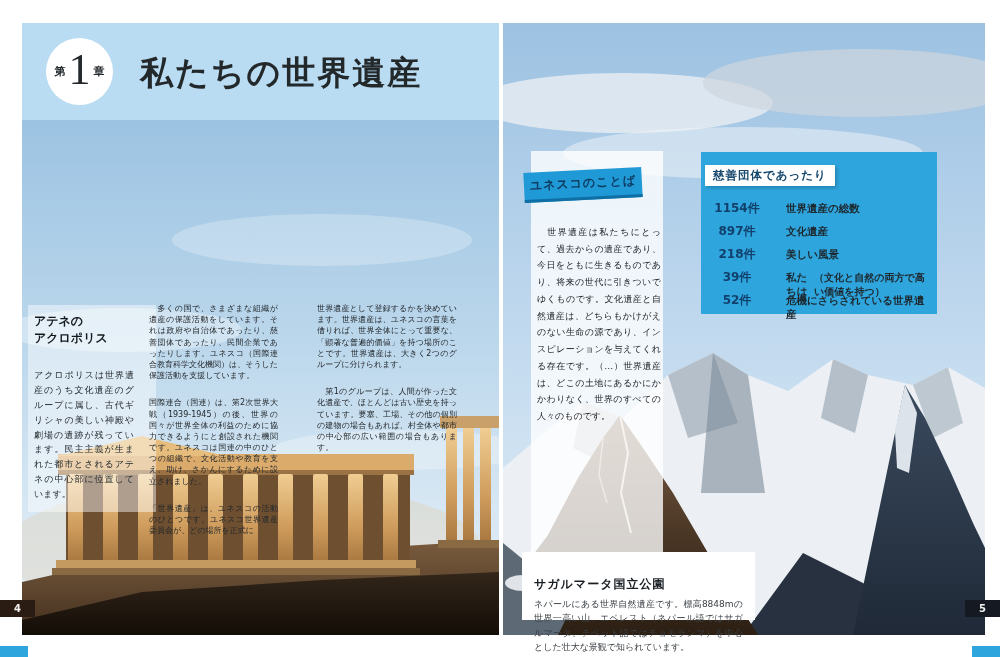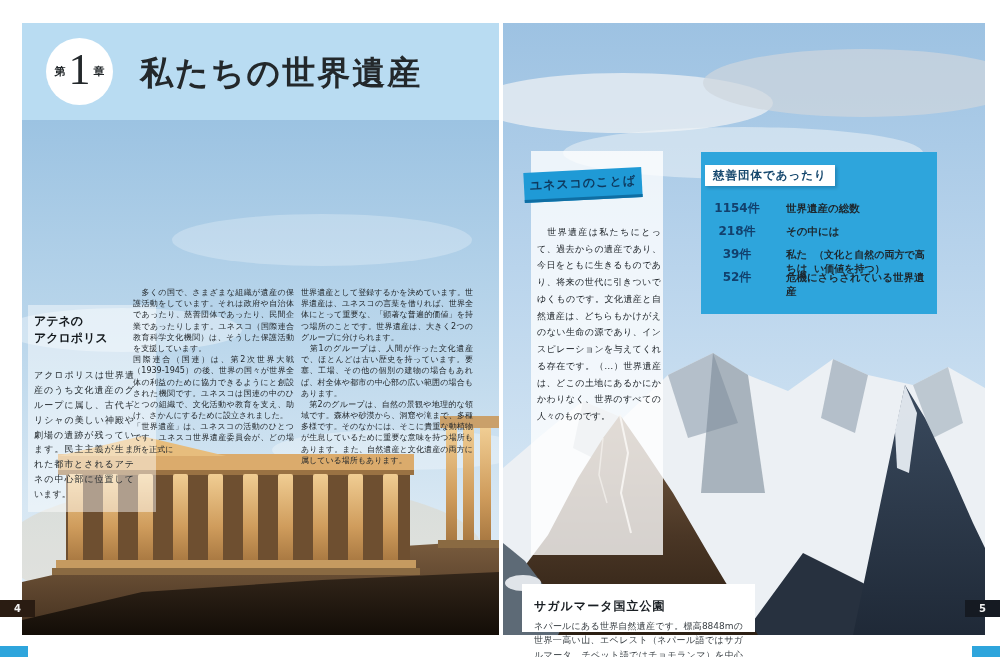--- a/index.html
+++ b/index.html
@@ -38,21 +38,21 @@
   .feature-box{
     position:absolute;left:28px;top:305px;width:100px;padding:8px 22px 10px 6px;
     background:rgba(255,255,255,0.45);
   }
   .feature-title{font-size:12px;font-weight:700;color:#14191d;line-height:1.45;}
   .feature-body{margin-top:20px;font-size:9px;line-height:1.66;color:#242a2e;text-align:justify;}
   .col{
     position:absolute;top:287px;
     font-size:8px;line-height:1.4;color:#23282c;text-align:justify;
   }
-  .col p{margin:0;}
+  .col p{margin:16px;}
   .col-1{left:133px;width:161px;}
   .col-2{left:301px;width:172px;}
   
   .quote-panel{
     position:absolute;left:531px;top:151px;width:132px;height:404px;
     background:rgba(255,255,255,0.78);
   }
   .quote-label{
     position:absolute;left:524px;top:170px;width:118px;height:27px;
     background:#1f9ad6;border-bottom:3px solid #0f6ea3;
@@ -75,22 +75,22 @@
   }
   .stats-rows{position:absolute;left:10px;top:48px;width:222px;}
   .stats-row{display:flex;align-items:baseline;height:23px;}
   .stats-value{
     width:52px;text-align:center;font-size:12px;font-weight:700;color:#12406d;
     flex:none;
   }
   .stats-name{margin-left:23px;font-size:10.5px;font-weight:700;color:#1d272e;}
   .stats-note{font-size:10px;font-weight:700;color:#1d272e;}
   .caption-box{
-    position:absolute;left:522px;top:584px;width:233px;height:48px;
-    background:#ffffff;padding:14px 12px 0 12px;box-sizing:border-box;
+    position:absolute;left:522px;top:552px;width:233px;height:68px;
+    background:#ffffff;padding:24px 12px 0 12px;box-sizing:border-box;
   }
   .caption-title{font-size:12px;font-weight:700;color:#191e23;letter-spacing:1px;}
   .caption-body{margin-top:4px;font-size:9px;line-height:1.6;color:#3a4045;text-align:justify;}
   
   .page-tab{
     position:absolute;top:600px;width:35px;height:17px;
     display:flex;align-items:center;justify-content:center;
     color:#f2f2f2;font-size:10px;font-weight:700;z-index:5;
   }
   .page-tab-left{left:0;background:#2a1c12;}
@@ -179,21 +179,20 @@
   </div>
 
   <div class="col col-1">
     <p>　多くの国で、さまざまな組織が遺産の保護活動をしています。それは政府や自治体であったり、慈善団体であったり、民間企業であったりします。ユネスコ（国際連合教育科学文化機関）は、そうした保護活動を支援しています。</p>
     <p>国際連合（国連）は、第2次世界大戦（1939-1945）の後、世界の国々が世界全体の利益のために協力できるようにと創設された機関です。ユネスコは国連の中のひとつの組織で、文化活動や教育を支え、助け、さかんにするために設立されました。</p>
     <p>「世界遺産」は、ユネスコの活動のひとつです。ユネスコ世界遺産委員会が、どの場所を正式に</p>
   </div>
   <div class="col col-2">
     <p>世界遺産として登録するかを決めています。世界遺産は、ユネスコの言葉を借りれば、世界全体にとって重要な、「顕著な普遍的価値」を持つ場所のことです。世界遺産は、大きく2つのグループに分けられます。</p>
     <p>　第1のグループは、人間が作った文化遺産で、ほとんどは古い歴史を持っています。要塞、工場、その他の個別の建物の場合もあれば、村全体や都市の中心部の広い範囲の場合もあります。</p>
-    <p>　第2のグループは、自然の景観や地理的な領域です。森林や砂漠から、洞窟や滝まで、多種多様です。そのなかには、そこに貴重な動植物が生息しているために重要な意味を持つ場所もあります。また、自然遺産と文化遺産の両方に属している場所もあります。</p>
   </div>
 
   <svg class="photo photo-right" width="482" height="612" viewBox="0 0 482 612" preserveAspectRatio="none">
     <defs>
       <linearGradient id="skyR" x1="0" y1="0" x2="0" y2="1">
         <stop offset="0%" stop-color="#9dc2e2"></stop>
           <stop offset="40%" stop-color="#b9d4ec"></stop>
         <stop offset="70%" stop-color="#cfe2f2"></stop>
           <stop offset="100%" stop-color="#dbe9f5"></stop>
       </linearGradient>
@@ -233,22 +232,26 @@
   <div class="quote-body">　世界遺産は私たちにとって、過去からの遺産であり、今日をともに生きるものであり、将来の世代に引きついでゆくものです。文化遺産と自然遺産は、どちらもかけがえのない生命の源であり、インスピレーションを与えてくれる存在です。（…）世界遺産は、どこの土地にあるかにかかわりなく、世界のすべての人々のものです。</div>
 
   <div class="stats-panel">
     <div class="stats-label">慈善団体であったり</div>
     <div class="stats-rows">
       <div class="stats-row">
         <span class="stats-value">1154件</span>
         <span class="stats-name">世界遺産の総数</span>
       </div>
       <div class="stats-row">
+        <span class="stats-value">897件</span>
+        <span class="stats-name">文化遺産</span>
+      </div>
+      <div class="stats-row">
         <span class="stats-value">218件</span>
-        <span class="stats-name">その中には</span>
+        <span class="stats-name">美しい風景</span>
       </div>
       <div class="stats-row">
         <span class="stats-value">39件</span>
         <span class="stats-name">私たちは</span>
         <span class="stats-note">（文化と自然の両方で高い価値を持つ）</span>
       </div>
       <div class="stats-row">
         <span class="stats-value">52件</span>
         <span class="stats-name">危機にさらされている世界遺産</span>
       </div>

